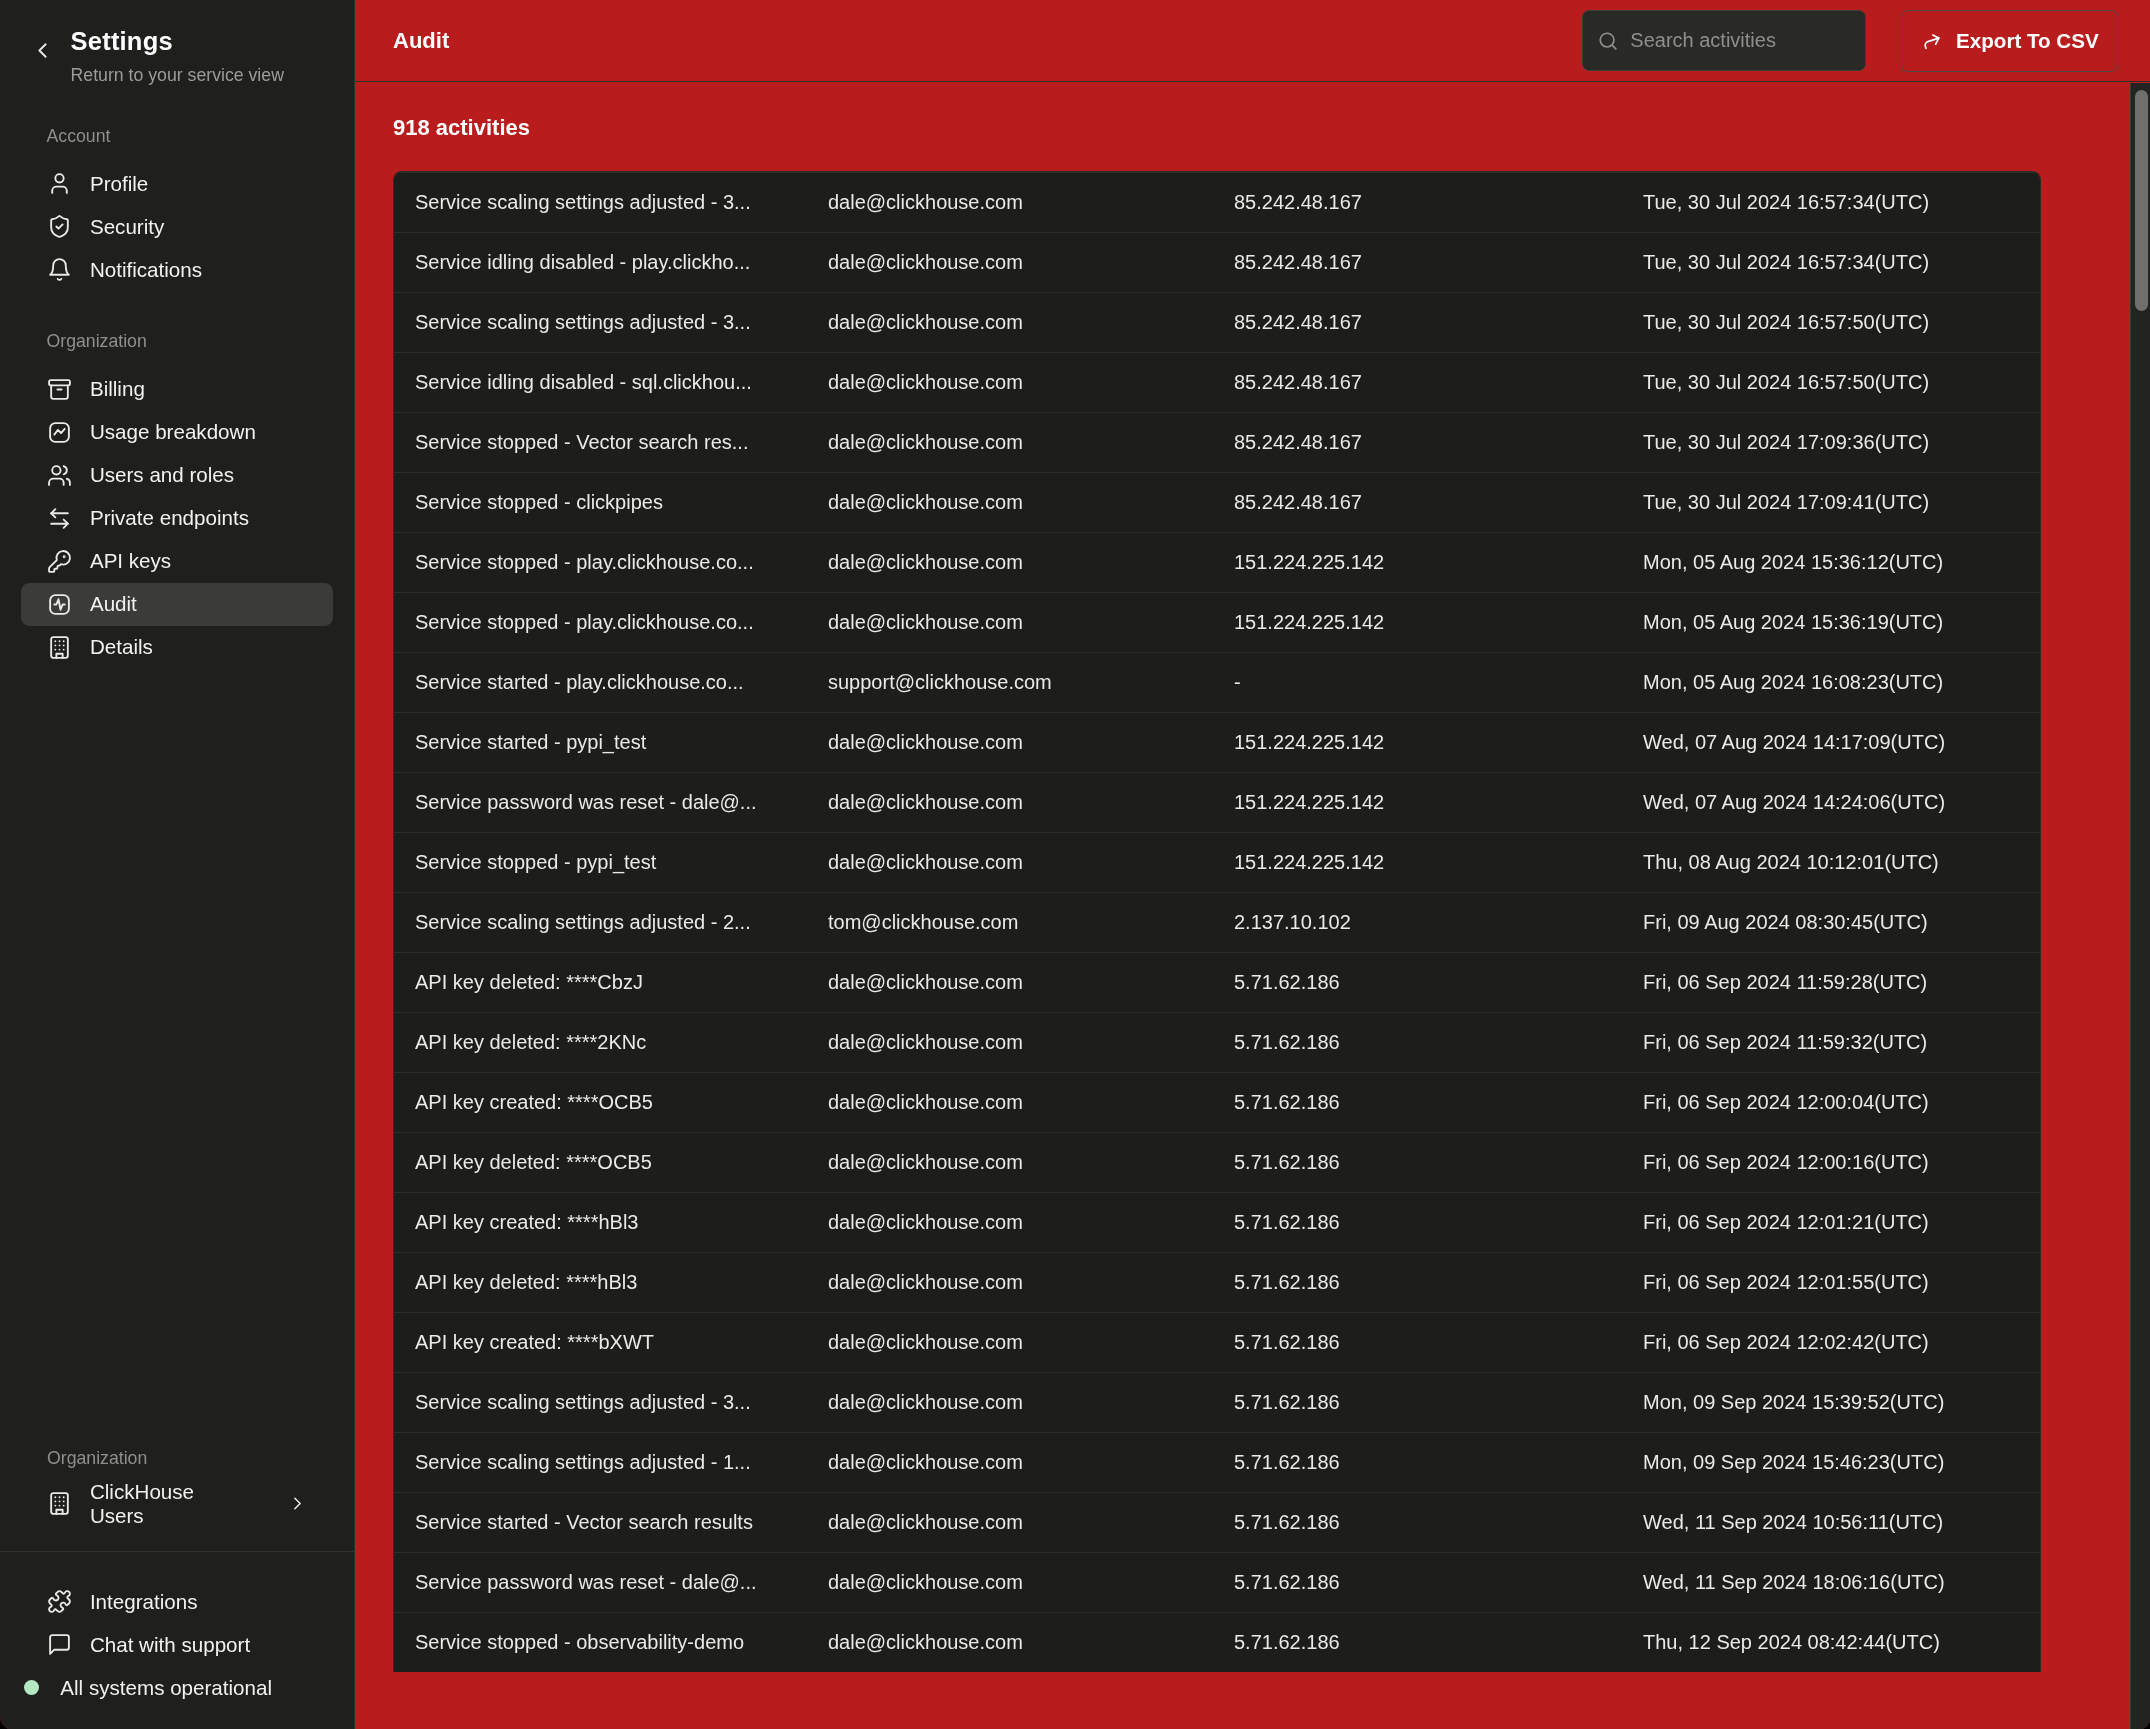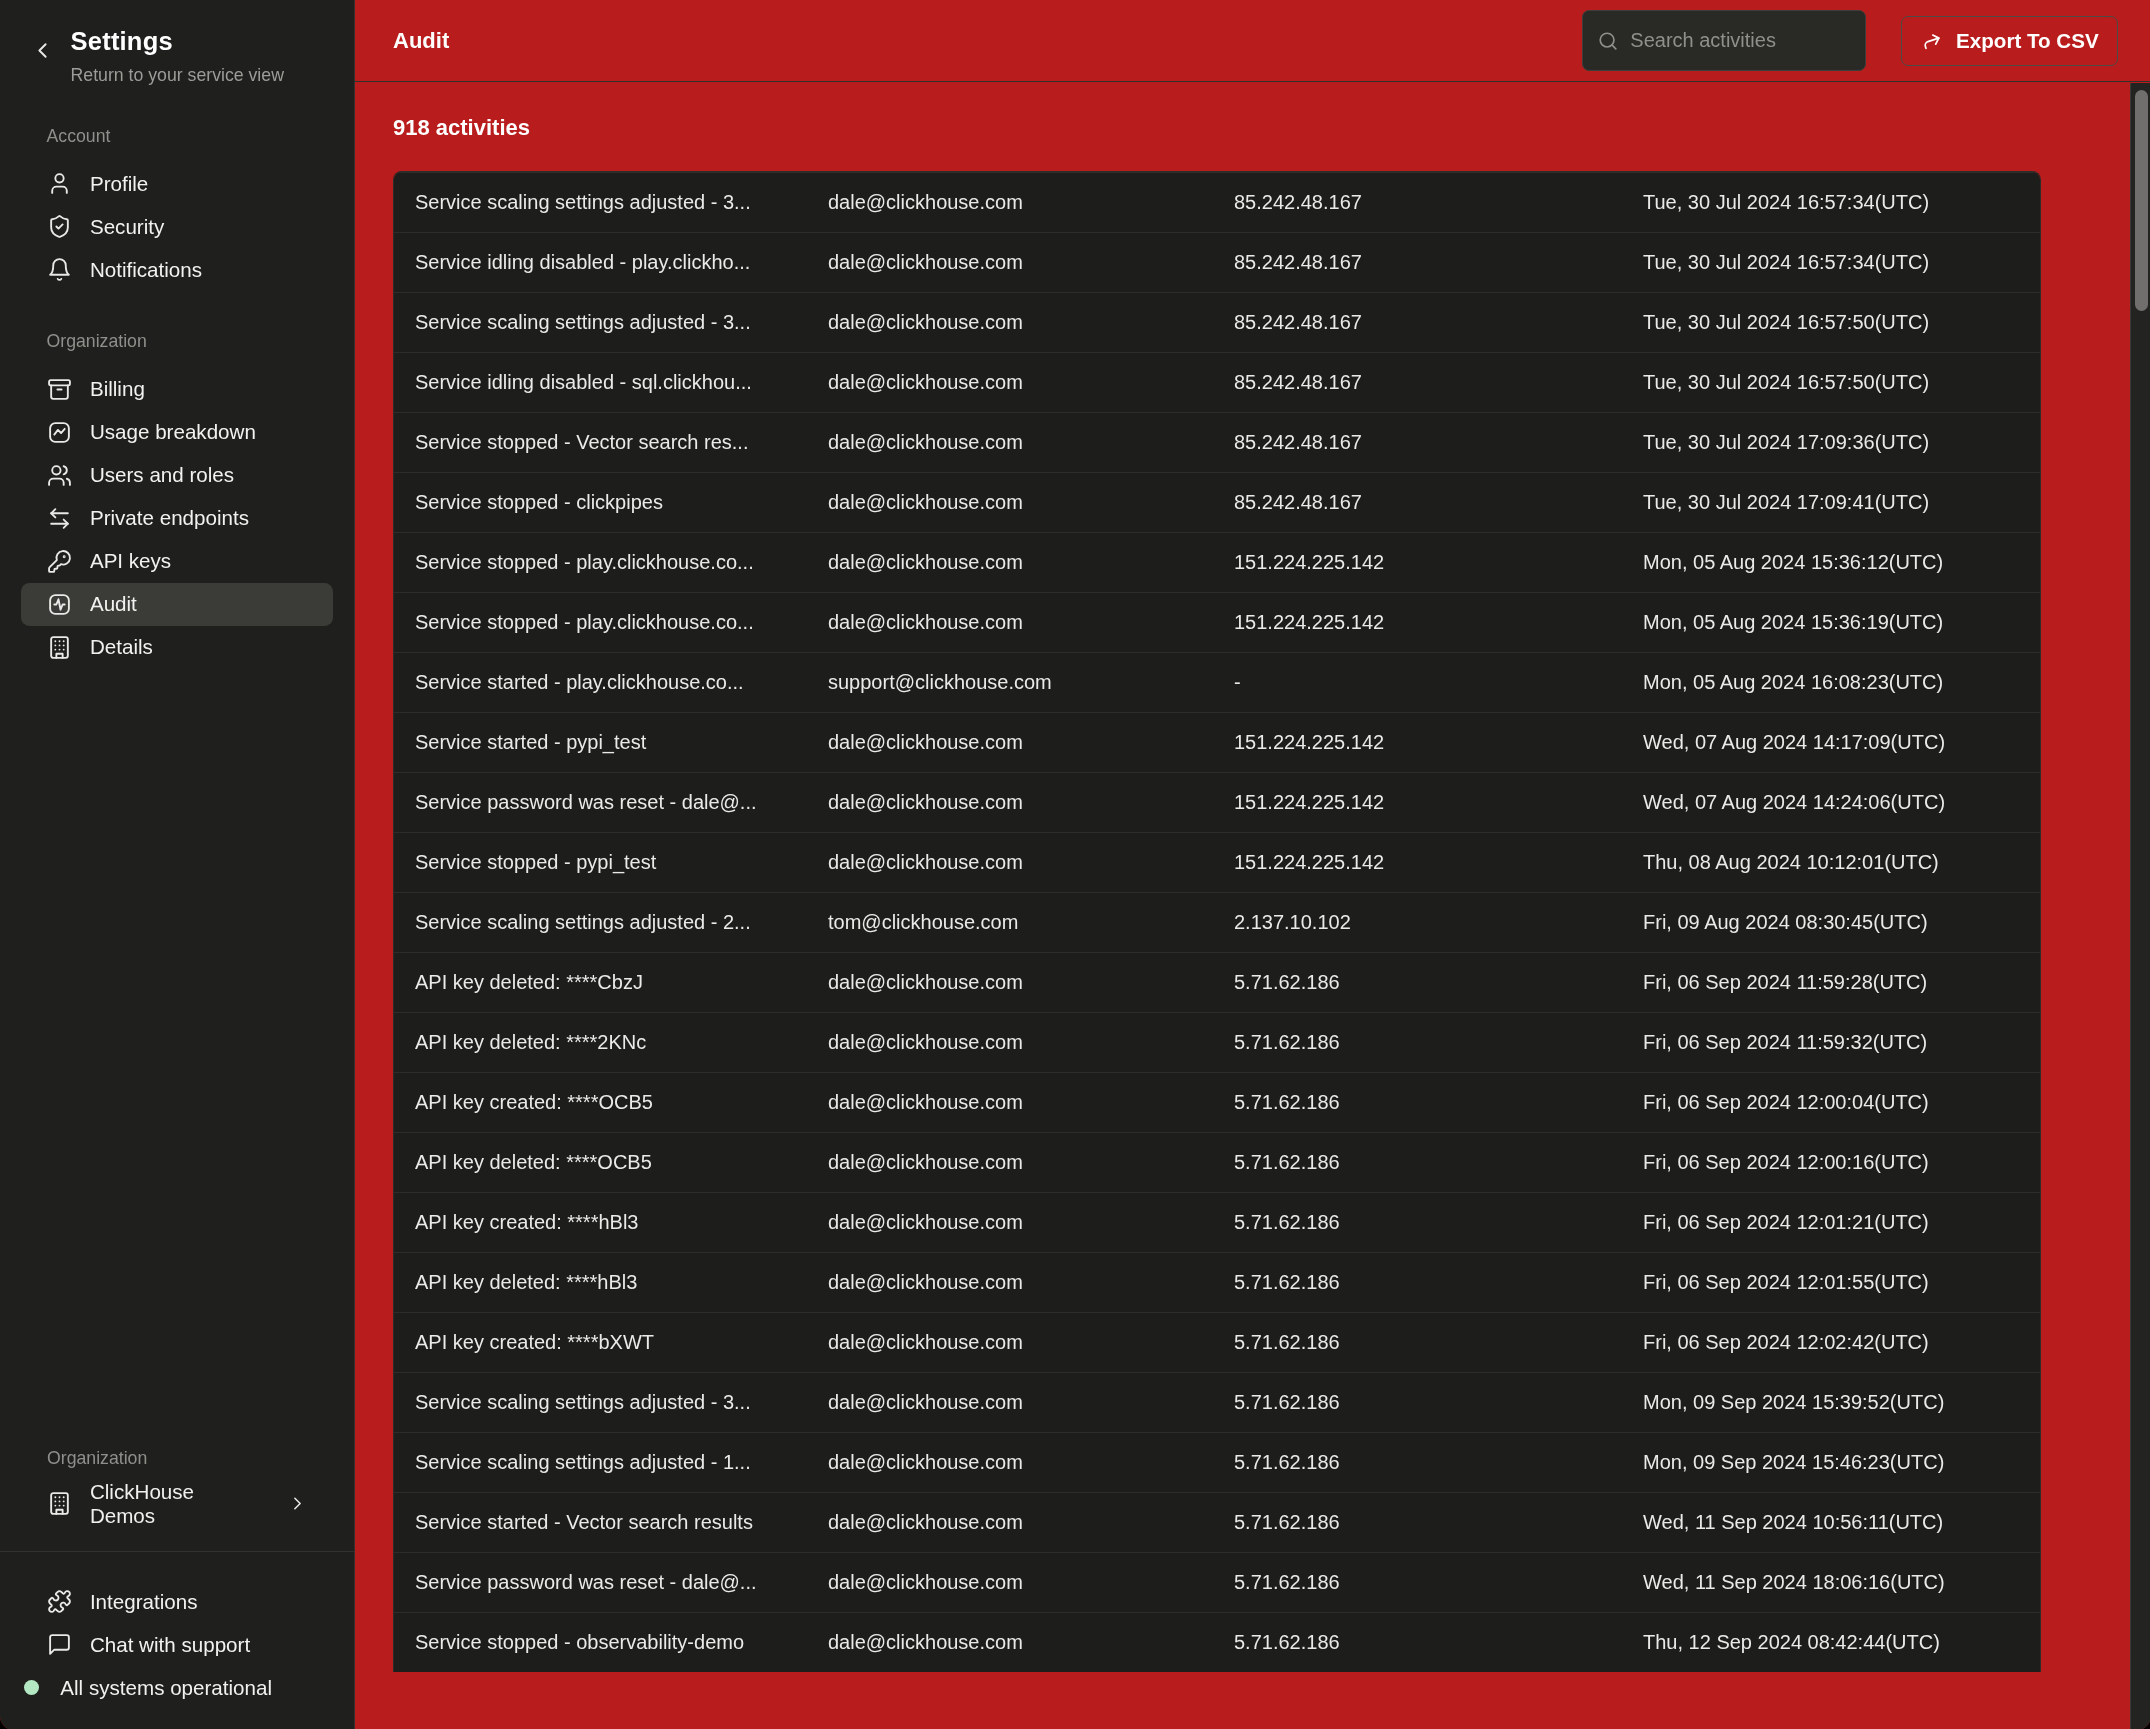--- a/index.html
+++ b/index.html
@@ -66,21 +66,21 @@
     display:flex; align-items:center; gap:11.3px; padding:0 14px;
   }
   .search-box .icon svg { width:22px; height:22px; stroke:#8f8f8c; }
   .search-box input {
     flex:1; background:transparent; border:none; outline:none;
     font-family:"Liberation Sans", sans-serif;
     font-size:20px; color:#e9e9e7; min-width:0;
   }
   .search-box input::placeholder { color:#8f8f8c; }
   .export-btn {
-    width:217px; height:50px;
+    width:217px; height:62px;
     background:transparent; border:0.7px solid #4a4a46; border-radius:7px;
     display:flex; align-items:center; justify-content:center; gap:12.8px;
     font-family:"Liberation Sans", sans-serif;
     font-size:20.6px; font-weight:600; color:#fff; cursor:pointer;
   }
   .export-btn .icon svg { width:23px; height:23px; stroke:#fff; transform:rotate(-18deg); }
 
   .content { padding:0 0 8px 38px; flex:1; overflow:hidden; }
   .count-heading { font-size:22px; font-weight:700; color:#fff; margin:33px 0 30px 0; }
 
@@ -243,21 +243,21 @@
     <div class="sb-bottom">
       <div class="sb-section-label">Organization</div>
       <div class="org-item">
         <span class="icon">
             <svg viewBox="0 0 24 24">
               <rect x="4" y="2" width="16" height="20" rx="2"></rect>
               <path d="M9 22v-4h6v4"></path>
               <path d="M8 6h.01M12 6h.01M16 6h.01M8 10h.01M12 10h.01M16 10h.01M8 14h.01M12 14h.01M16 14h.01"></path>
             </svg>
           </span>
-        <span>ClickHouse Demos</span>
+        <span>ClickHouse Users</span>
         <span class="spacer"></span>
         <span class="icon chev">
             <svg viewBox="0 0 24 24">
               <path d="m9 18 6-6-6-6"></path>
             </svg>
           </span>
       </div>
       <div class="sb-divider"></div>
       <div class="sb-footer">
           <div class="nav-item">

